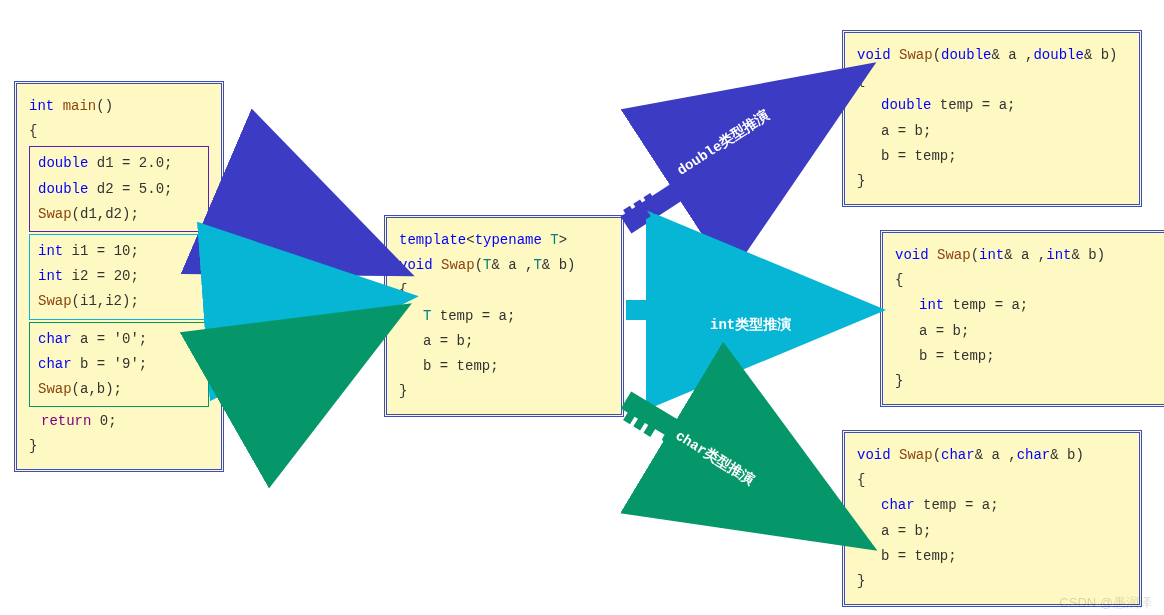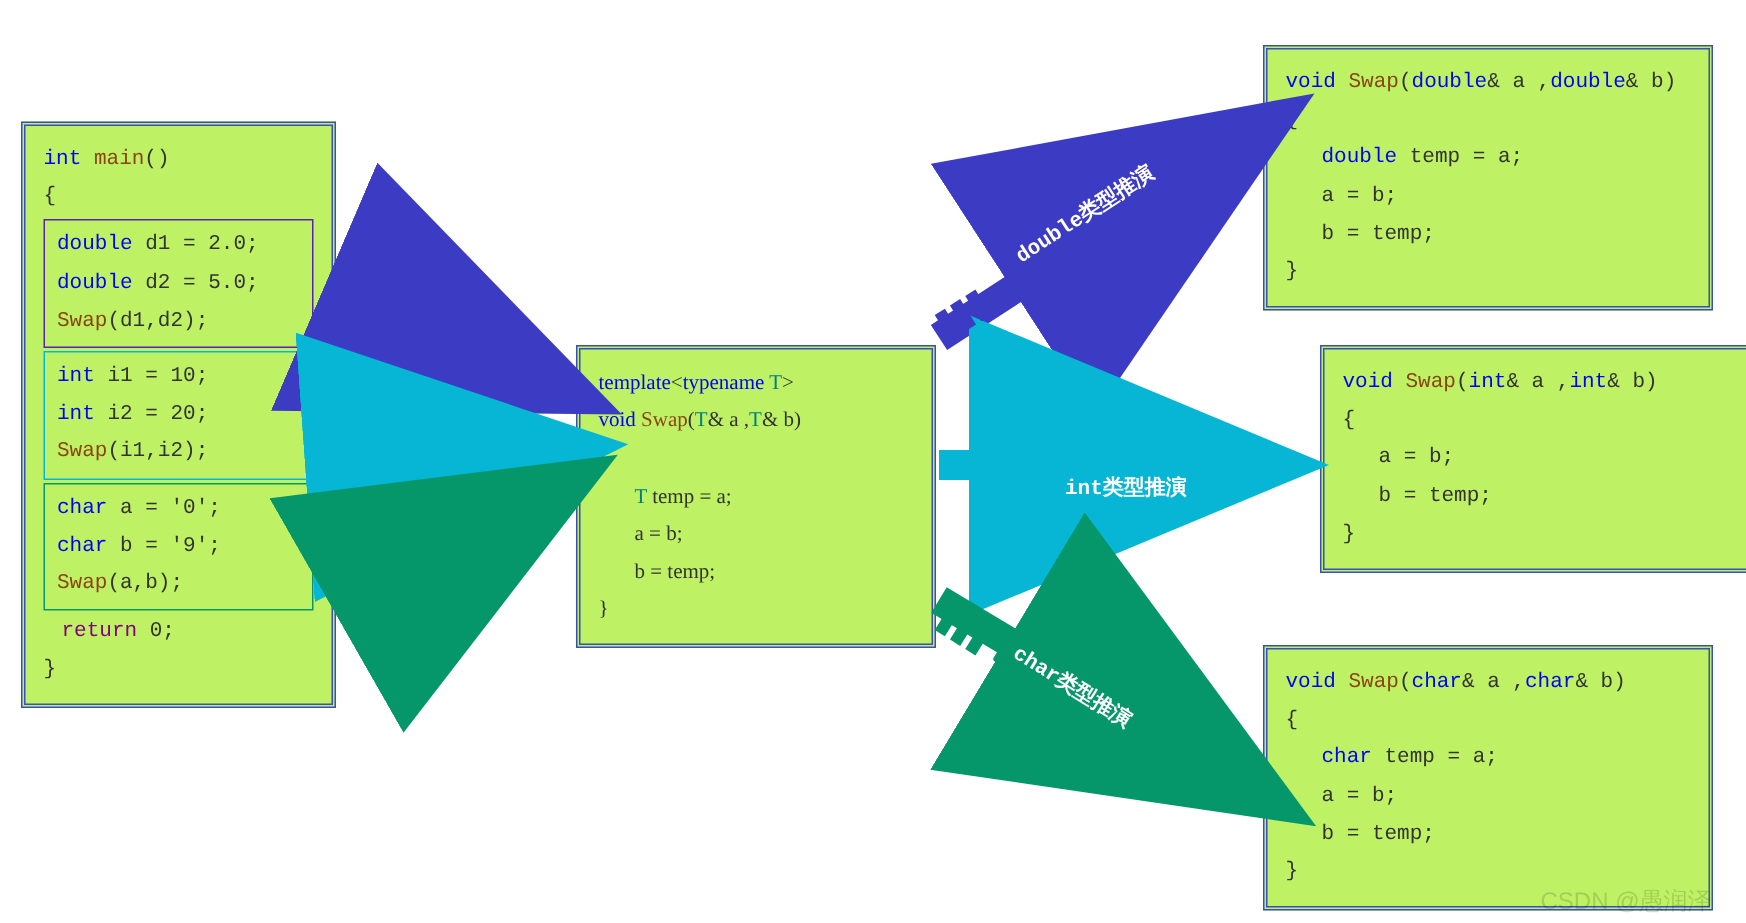--- a/index.html
+++ b/index.html
@@ -1,33 +1,33 @@
 <!DOCTYPE html>
 <html><head>
 <meta charset="utf-8">
 <style>
   * { box-sizing: border-box; margin: 0; padding: 0; }
   body { font-family: "Consolas", "Courier New", monospace; font-size: 14px; color: #333; background: #fff; width: 1164px; height: 615px; position: relative; }
-  .box { position: absolute; border: 3px double #3b4cc4; background: #bef264; padding: 10px 12px; line-height: 1.8; }
+  .box { position: absolute; border: 3px double #3b4cc4; background: #fef9c3; padding: 10px 12px; line-height: 1.8; }
   .inner-box { border: 1.5px solid; padding: 4px 8px; margin: 2px 0; display: block; }
   .purple-box { border-color: #5b21b6; }
   .cyan-box { border-color: #06b6d4; }
   .green-box { border-color: #059669; }
   .kw-blue { color: #0000ff; }
   .kw-purple { color: #800080; }
   .kw-brown { color: #8b4513; }
   .kw-teal { color: #008080; }
   .indent { margin-left: 24px; display: block; }
   .label { position: absolute; color: #fff; font-weight: bold; font-size: 14px; padding: 4px 10px; border-radius: 2px; white-space: nowrap; }
   .label-blue { background: #3b3bc4; }
   .label-cyan { background: #06b6d4; }
   .label-green { background: #059669; }
   .stripe { position: absolute; display: flex; gap: 4px; }
   .stripe span { width: 8px; height: 20px; }
-  .watermark { position: absolute; right: 23px; bottom: 3px; color: rgba(0,0,0,0.15); font-size: 16px; font-family: Arial,sans-serif; }
+  .watermark { position: absolute; right: 12px; bottom: 3px; color: rgba(0,0,0,0.15); font-size: 13px; font-family: Arial,sans-serif; }
   svg.arrow { position: absolute; overflow: visible; }
 </style>
 </head>
 <body>
 
 <div class="box" style="left:14px; top:81px; width:210px;">
   <div>
     <span class="kw-blue">int</span><span class="kw-brown"> <span>main</span></span><span>()</span>
   </div>
   <div>{</div>
@@ -47,21 +47,21 @@
   <div class="inner-box green-box">
     <div><span class="kw-blue">char</span><span> a = '0';</span></div>
     <div><span class="kw-blue">char</span><span> b = '9';</span></div>
     <div><span class="kw-brown">Swap</span><span>(a,b);</span></div>
   </div>
 
   <div class="indent" style="margin-left:12px;"><span class="kw-purple">return</span><span> 0;</span></div>
   <div>}</div>
 </div>
 
-<div class="box" style="left:384px; top:230px; width:240px;font-family:Liberation Serif, serif;">
+<div class="box" style="left:384px; top:215px; width:240px;">
   <div>
     <span class="kw-blue">template</span><span>&lt;</span><span class="kw-blue">typename</span><span class="kw-teal"> T</span><span>&gt;</span>
   </div>
   <div>
     <span class="kw-blue">void</span><span class="kw-brown"> Swap</span><span>(</span><span class="kw-teal">T</span><span>&amp; a ,</span><span class="kw-teal">T</span><span>&amp; b)</span>
   </div>
   <div>{</div>
   <div class="indent"><span class="kw-teal">T</span><span> temp = a;</span></div>
   <div class="indent">a = b;</div>
   <div class="indent">b = temp;</div>
@@ -73,20 +73,21 @@
   <div>{</div>
   <div class="indent"><span class="kw-blue">double</span><span> temp = a;</span></div>
   <div class="indent">a = b;</div>
   <div class="indent">b = temp;</div>
   <div>}</div>
 </div>
 
 <div class="box" style="left:880px; top:230px; width:300px;">
   <div><span class="kw-blue">void</span><span class="kw-brown"> Swap</span><span>(</span><span class="kw-blue">int</span><span>&amp; a ,</span><span class="kw-blue">int</span><span>&amp; b)</span></div>
   <div>{</div>
+  <div class="indent"><span class="kw-blue">int</span><span> temp = a;</span></div>
   <div class="indent">a = b;</div>
   <div class="indent">b = temp;</div>
   <div>}</div>
 </div>
 
 <div class="box" style="left:842px; top:430px; width:300px;">
   <div><span class="kw-blue">void</span><span class="kw-brown"> Swap</span><span>(</span><span class="kw-blue">char</span><span>&amp; a ,</span><span class="kw-blue">char</span><span>&amp; b)</span></div>
   <div>{</div>
   <div class="indent"><span class="kw-blue">char</span><span> temp = a;</span></div>
   <div class="indent">a = b;</div>

